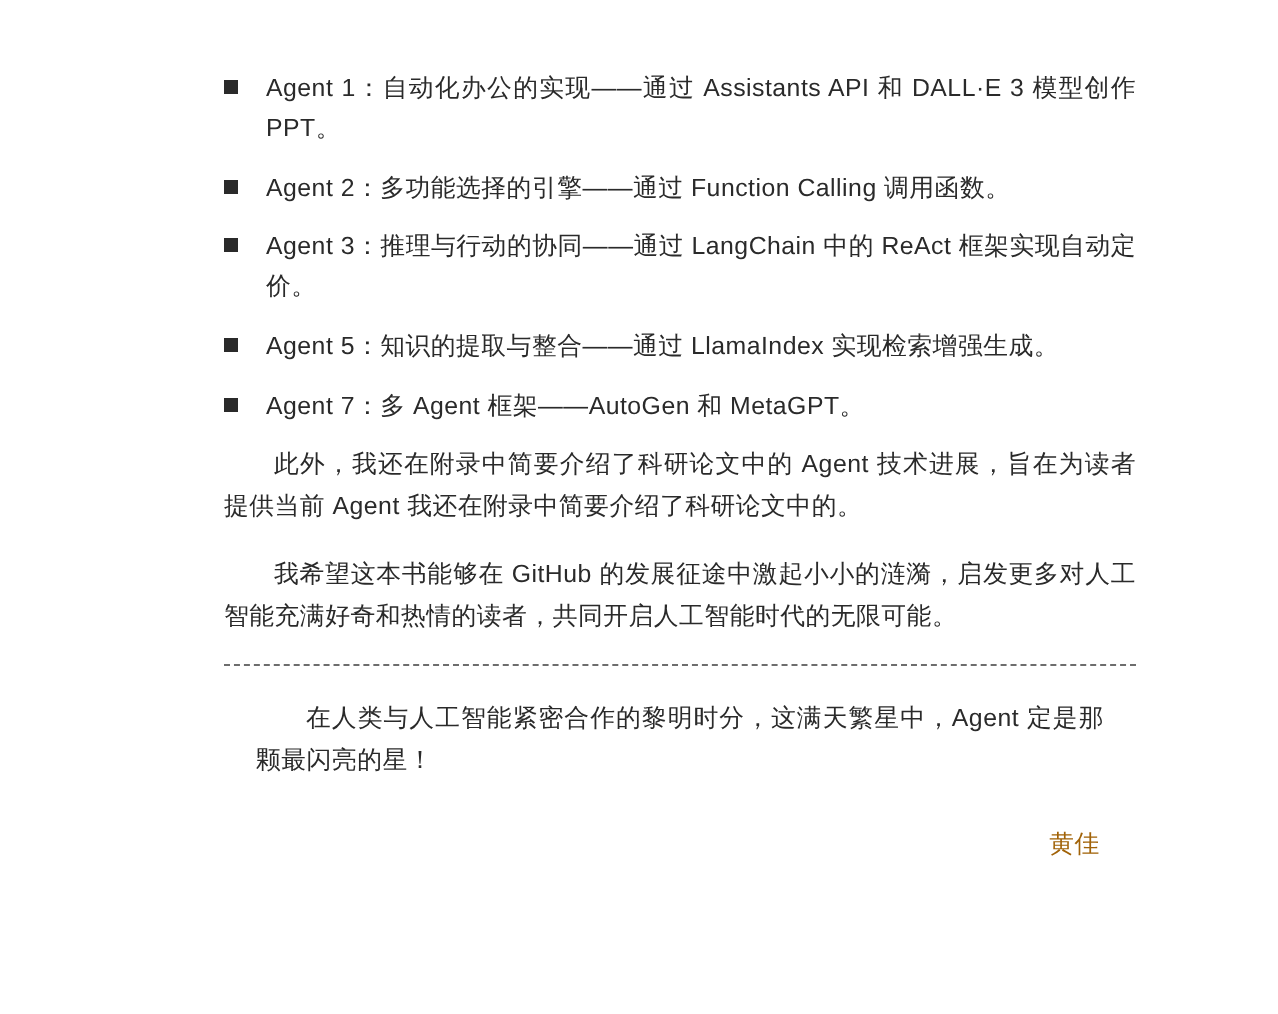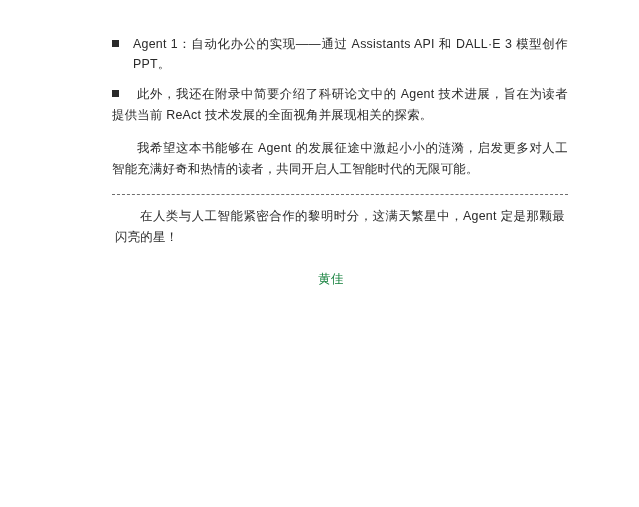--- a/index.html
+++ b/index.html
@@ -61,54 +61,67 @@
     border: none;
     border-top: 1px dashed #6d6d6d;
     height: 0;
   }
   .closing {
     font-size: 12.4px;
     line-height: 1.68;
     letter-spacing: 0.25px;
     color: #2a2a2a;
     text-indent: 25px;
-    margin: 3px;
+    margin: 16px;
     text-align: justify;
   }
   .signature {
     margin-top: 21px;
-    text-align: center;
+    text-align: right;
     font-size: 12.4px;
     line-height: 1.75;
     letter-spacing: 0.3px;
-    color: #15803d;
+    color: #a16207;
     padding-right: 18px;
   }
   .sig-line {
     display: block;
   }
 </style>
 </head>
 <body>
 
 <div class="page">
 
   <ul class="bullet-list">
     <li class="bullet-item">
       <span class="bullet-marker"></span>
       <span>Agent 1：自动化办公的实现——通过 Assistants API 和 DALL·E 3 模型创作 PPT。</span>
     </li>
     <li class="bullet-item">
       <span class="bullet-marker"></span>
+      <span>Agent 2：多功能选择的引擎——通过 Function Calling 调用函数。</span>
+    </li>
+    <li class="bullet-item">
+      <span class="bullet-marker"></span>
+      <span>Agent 3：推理与行动的协同——通过 LangChain 中的 ReAct 框架实现自动定价。</span>
+    </li>
+    <li class="bullet-item">
+      <span class="bullet-marker"></span>
+      <span>Agent 5：知识的提取与整合——通过 LlamaIndex 实现检索增强生成。</span>
+    </li>
+    <li class="bullet-item">
+      <span class="bullet-marker"></span>
+      <span>Agent 7：多 Agent 框架——AutoGen 和 MetaGPT。</span>
     </li>
   </ul>
 
-  <p class="para">此外，我还在附录中简要介绍了科研论文中的 Agent 技术进展，旨在为读者提供当前 ReAct 技术发展的全面视角并展现相关的探索。</p>
+  <p class="para">此外，我还在附录中简要介绍了科研论文中的 Agent 技术进展，旨在为读者提供当前 Agent 我还在附录中简要介绍了科研论文中的。</p>
 
-  <p class="para para-gap">我希望这本书能够在 Agent 的发展征途中激起小小的涟漪，启发更多对人工智能充满好奇和热情的读者，共同开启人工智能时代的无限可能。</p>
+  <p class="para para-gap">我希望这本书能够在 GitHub 的发展征途中激起小小的涟漪，启发更多对人工智能充满好奇和热情的读者，共同开启人工智能时代的无限可能。</p>
 
   <hr class="divider">
 
   <p class="closing">在人类与人工智能紧密合作的黎明时分，这满天繁星中，Agent 定是那颗最闪亮的星！</p>
 
   <div class="signature">
     <span class="sig-line">黄佳</span>
 
   </div>
 

